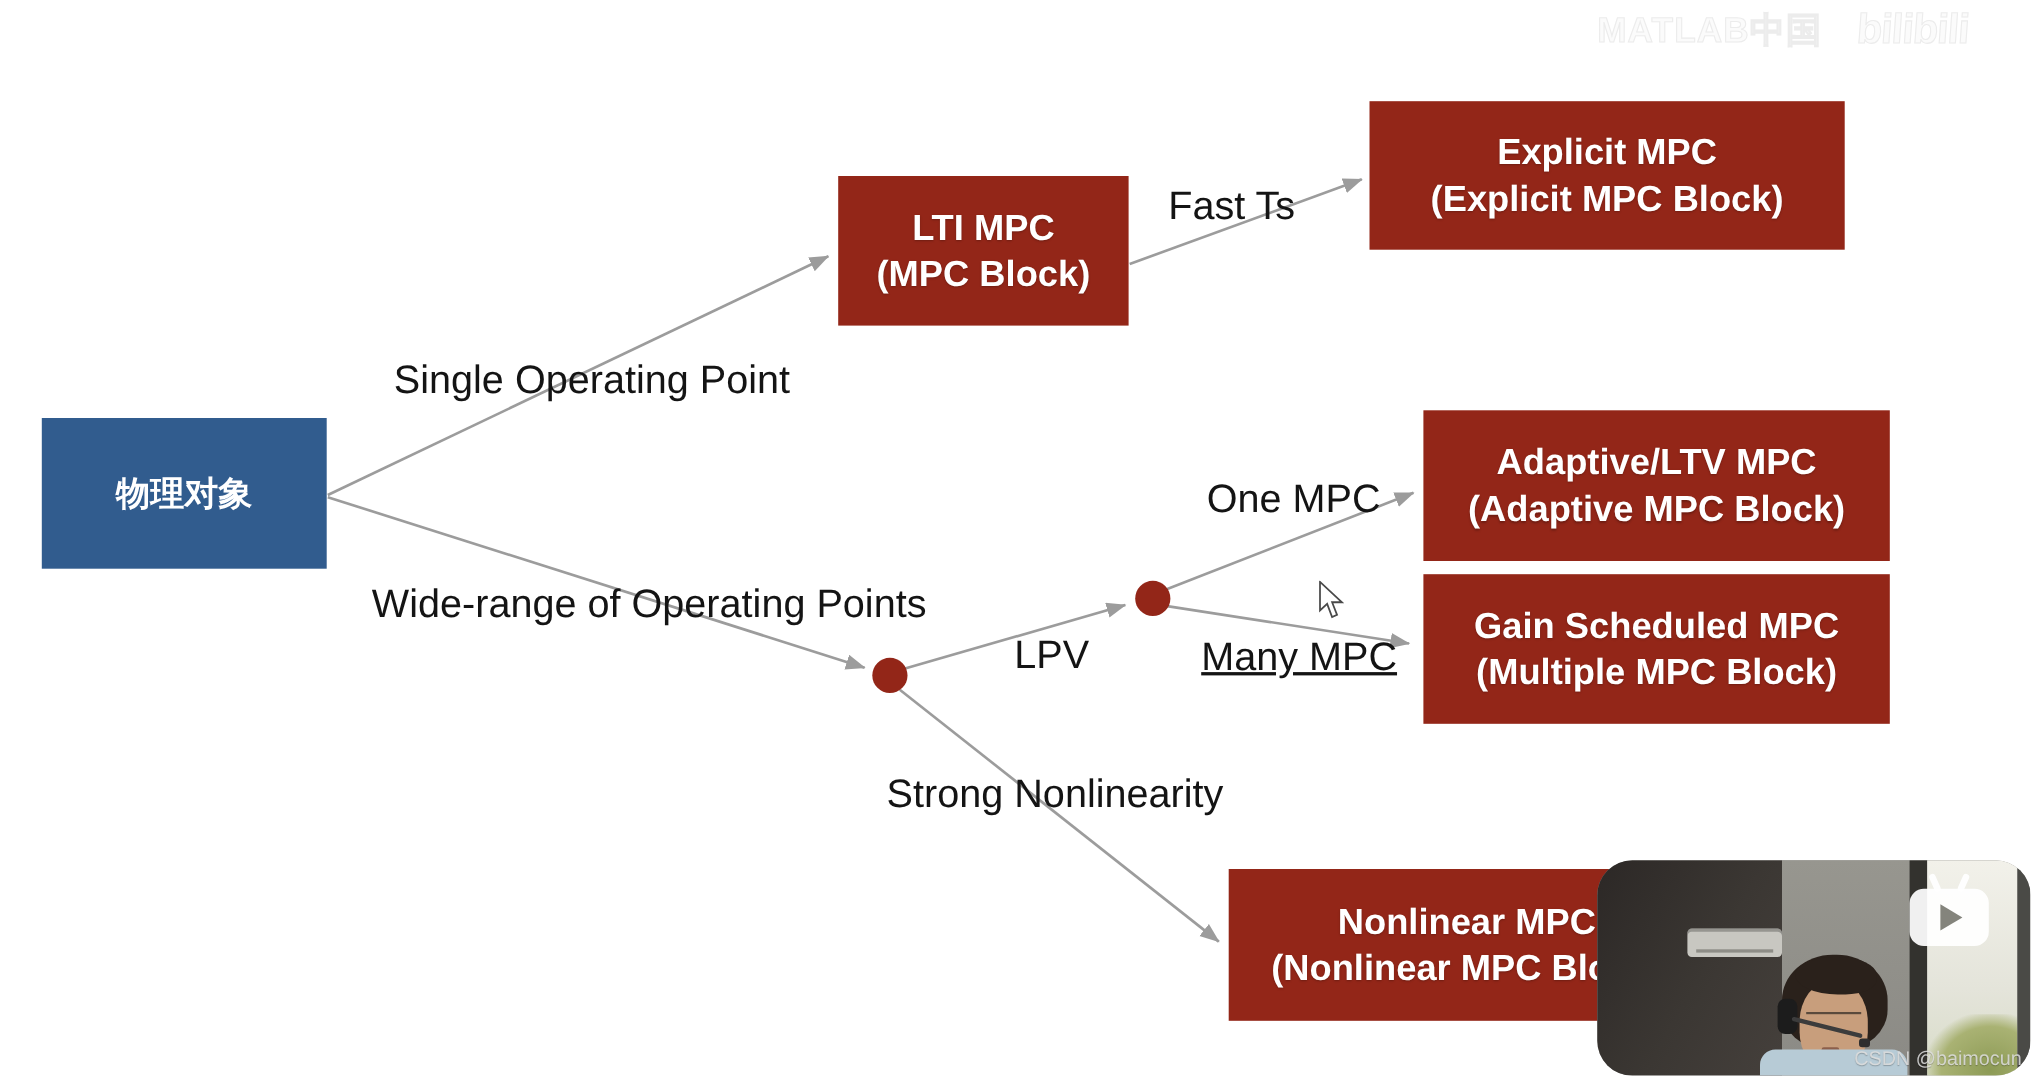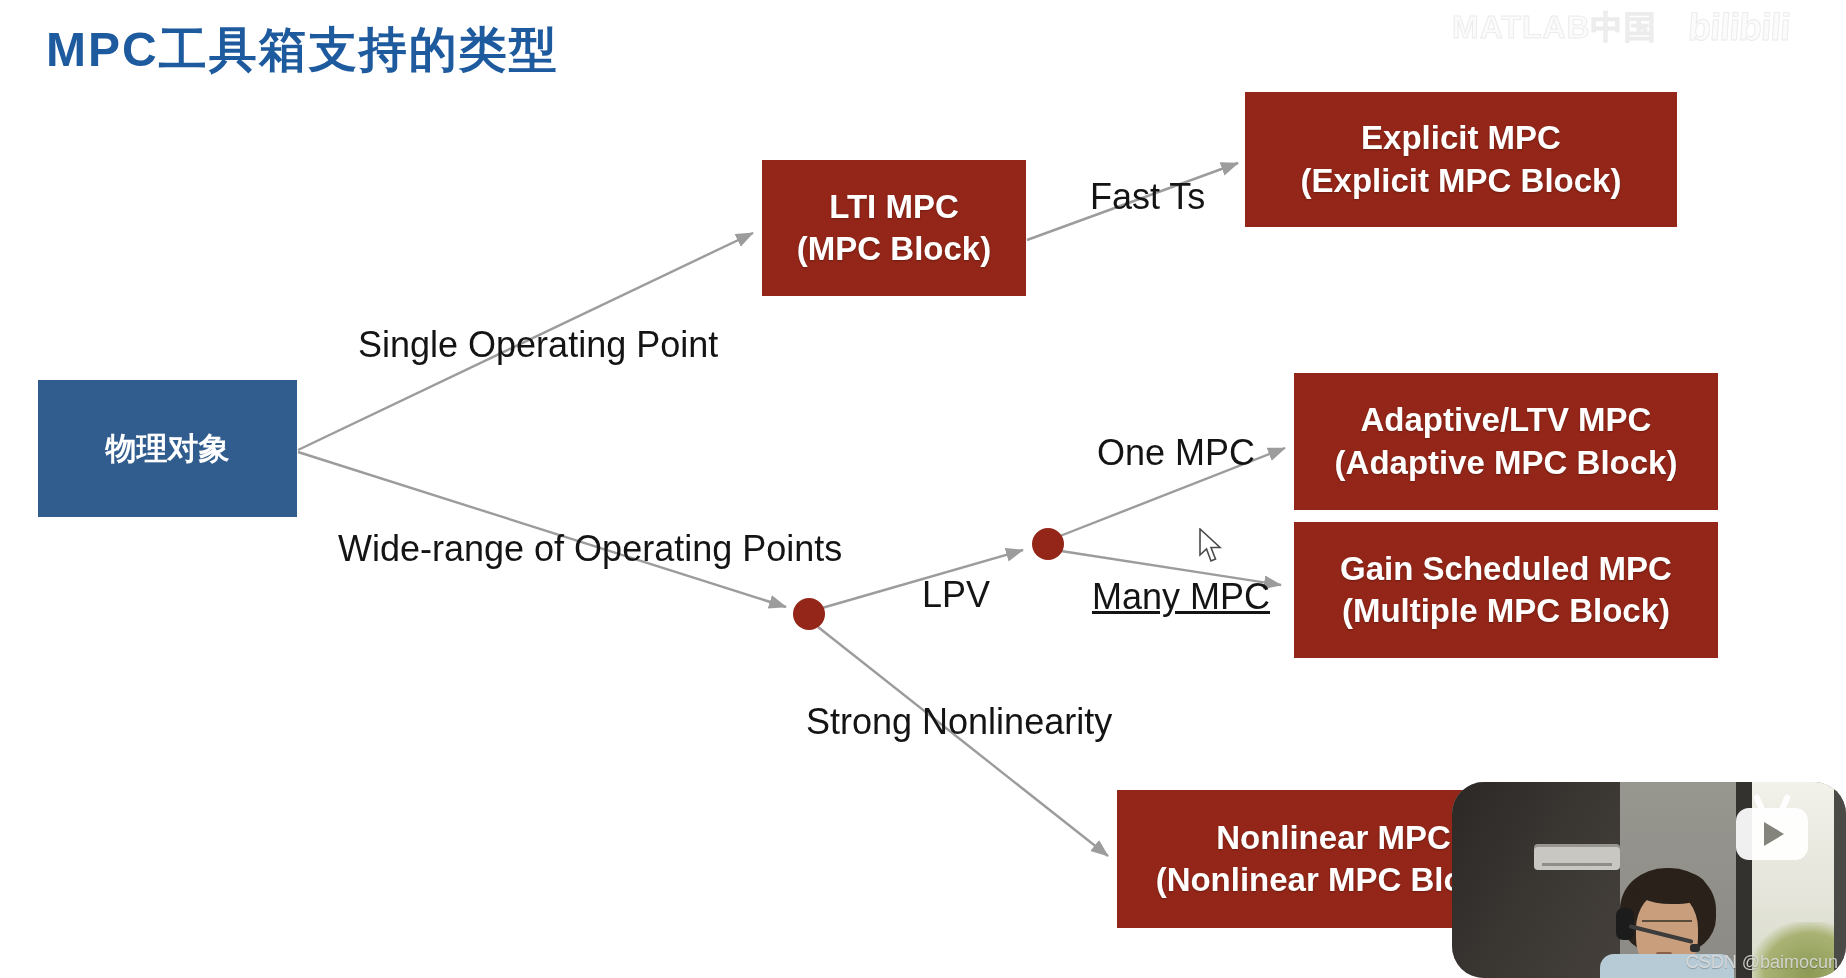--- a/index.html
+++ b/index.html
@@ -30,21 +30,21 @@
   .node-blue{background:#315c8e;font-size:31px;}
   .n-root     {left:38px;  top:380px; width:259px;height:137px;}
   .n-lti      {left:762px; top:160px; width:264px;height:136px;}
   .n-explicit {left:1245px;top:92px;  width:432px;height:135px;}
   .n-adaptive {left:1294px;top:373px; width:424px;height:137px;}
   .n-gain     {left:1294px;top:522px; width:424px;height:136px;}
   .n-nonlinear{left:1117px;top:790px; width:433px;height:138px;}
   
   .edge-label{position:absolute;color:#141414;font-size:36px;white-space:nowrap;}
   .l-single{left:358px; top:324px;}
-  .l-fast  {left:1062px;top:176px;margin-left:28px;}
+  .l-fast  {left:1062px;top:166px;}
   .l-wide  {left:338px; top:528px;}
   .l-lpv   {left:922px; top:574px;}
   .l-one   {left:1097px;top:432px;}
   .l-many  {left:1092px;top:576px;text-decoration:underline;}
   .l-strong{left:806px; top:701px;}
   
   .cursor{position:absolute;left:1198px;top:528px;}
   
   .webcam{
     position:absolute;left:1452px;top:782px;width:394px;height:196px;
@@ -88,21 +88,20 @@
   .ant-r{left:46px;transform:rotate(24deg);}
   
   .wm-csdn{position:absolute;right:8px;bottom:5px;font-size:18px;color:rgba(225,225,225,.85);
     text-shadow:0 1px 1px rgba(0,0,0,.25);}
 </style>
 </head>
 <body>
 
 <div class="stage">
 
-  <div class="page-title">MPC工具箱支持的类型</div>
 
   <div class="wm-top wm-matlab">MATLAB中国</div>
   <div class="wm-top wm-bili">bilibili</div>
 
   <svg class="wires" width="1846" height="978" viewBox="0 0 1846 978">
     <defs>
       <marker id="arrow" markerWidth="20" markerHeight="16" refX="17" refY="7" orient="auto" markerUnits="userSpaceOnUse">
         <path d="M0,0 L18,7 L0,14 z" fill="#9c9c9c"></path>
       </marker>
     </defs>

